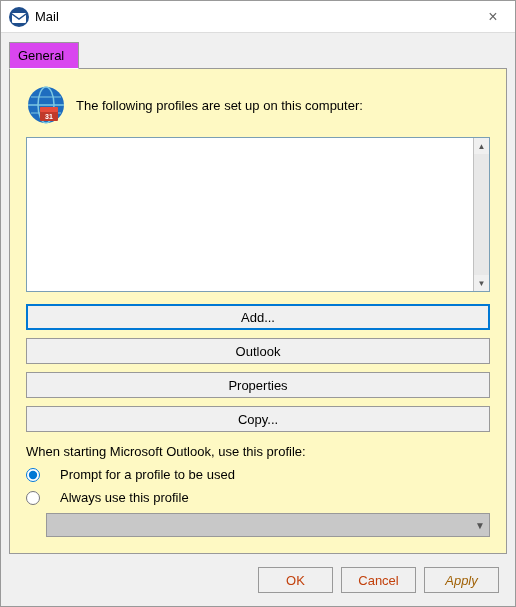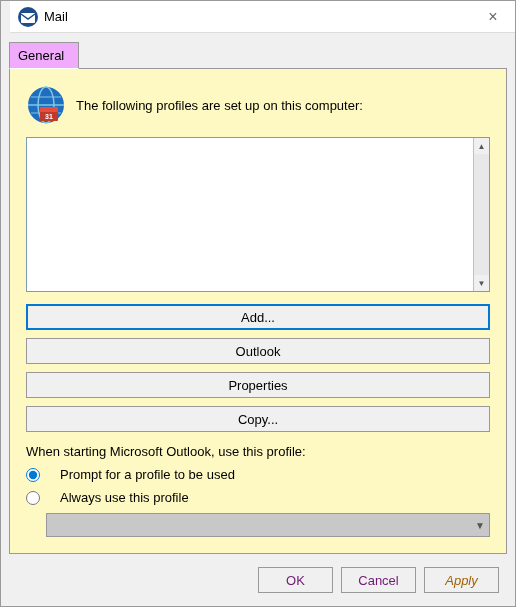--- a/index.html
+++ b/index.html
@@ -30,21 +30,20 @@
 
     .title-bar {
       background: #fff;
       height: 32px;
       display: flex;
       align-items: center;
       justify-content: space-between;
       padding: 0 8px 0 8px;
       border-bottom: 1px solid #ddd;
       flex-shrink: 0;
-      margin-left: 9px;
     }
 
     .title-bar-left {
       display: flex;
       align-items: center;
       gap: 6px;
     }
 
     .title-icon {
       width: 20px;
@@ -81,21 +80,21 @@
       border-bottom: none;
       background: #f0f0f0;
       cursor: pointer;
       font-size: 13px;
       position: relative;
       bottom: -1px;
       background: #fff;
     }
 
     .tab-active {
-      background: #f0abfc;
+      background: #d946ef;
       border-bottom: 1px solid #fff;
       z-index: 1;
       padding-left: 8px;
     }
 
     .content-area {
       flex: 1;
       background: #fef9c3;
       border: 1px solid #999;
       margin: 0 8px;
@@ -242,21 +241,21 @@
     }
 
     .btn-footer {
       height: 26px;
       min-width: 75px;
       padding: 0 16px;
       background: #f0f0f0;
       border: 1px solid #999;
       cursor: pointer;
       font-size: 13px;
-      color: #701a75;
+      color: #c2410c;
       display: flex;
       align-items: center;
       justify-content: center;
     }
 
     .btn-footer-disabled {
       color: #a16207;
       cursor: default;
       font-style: italic;
     }

